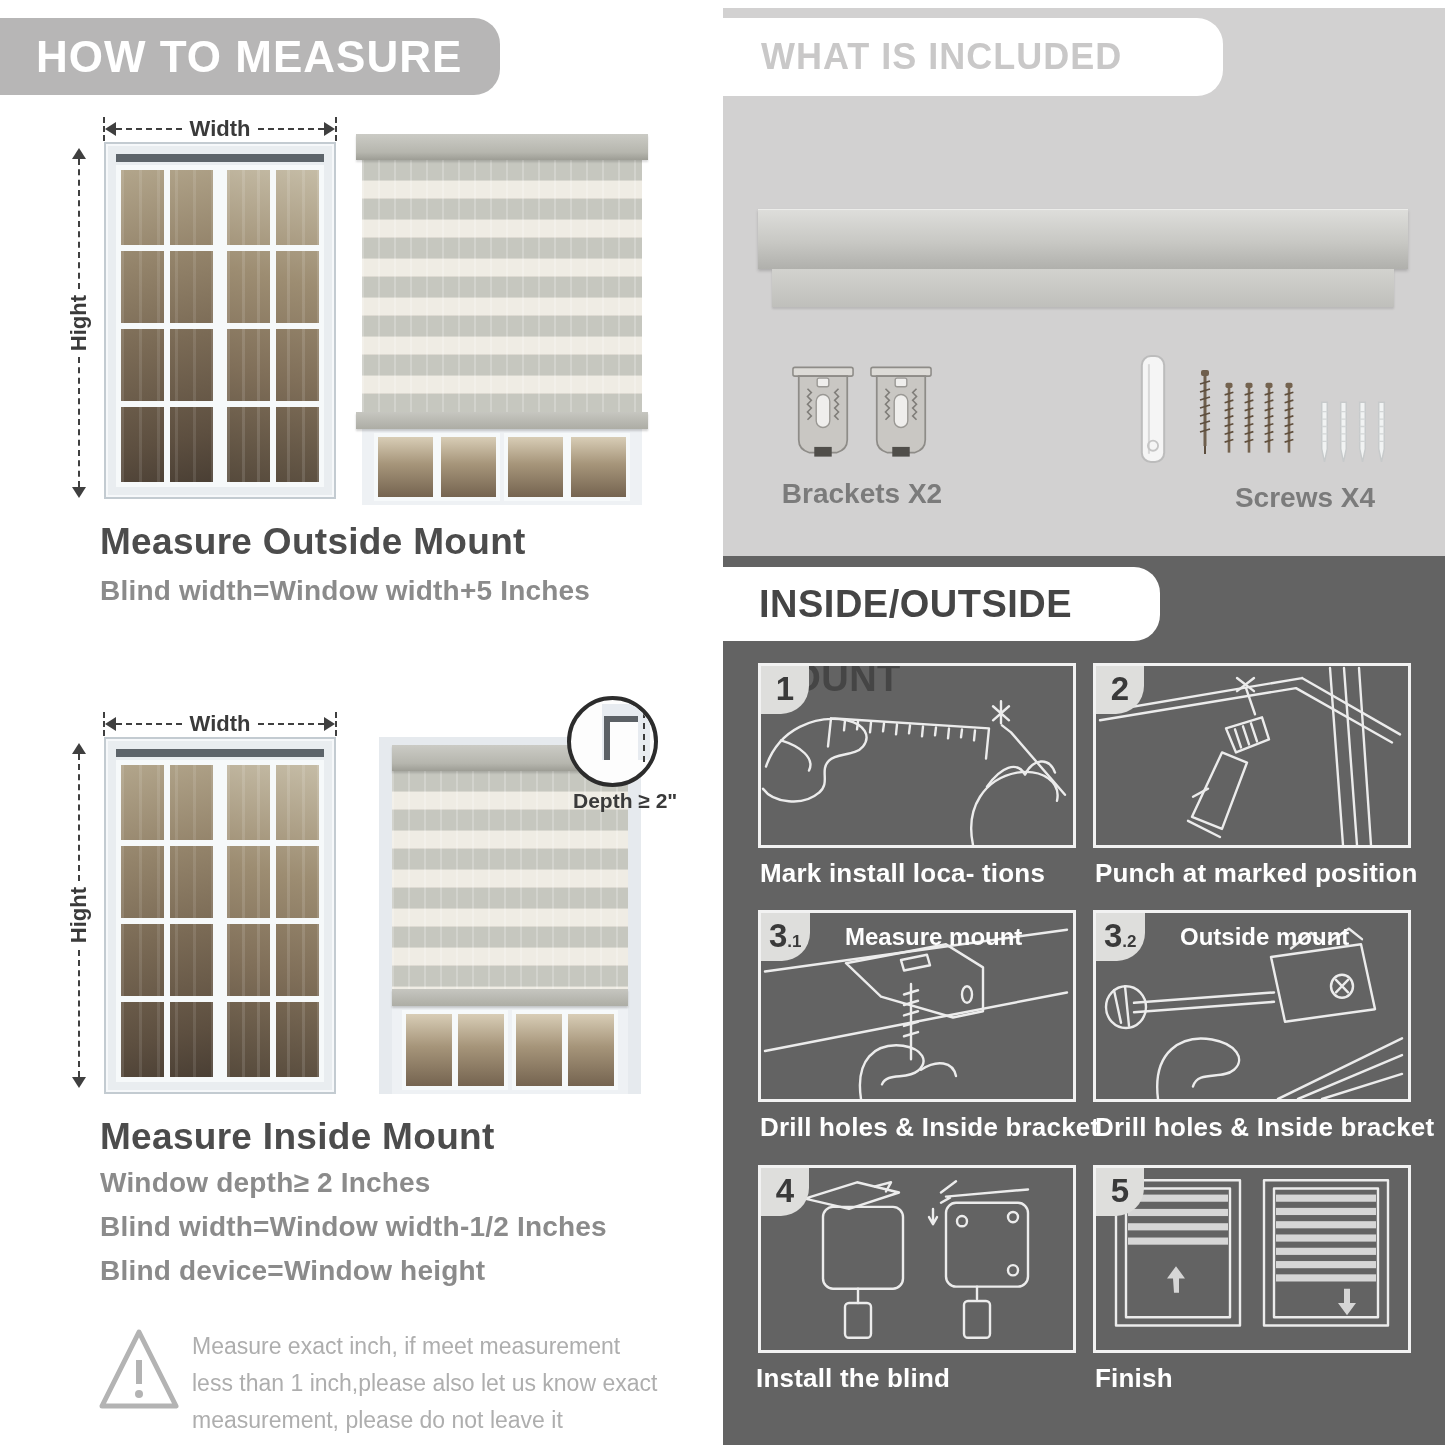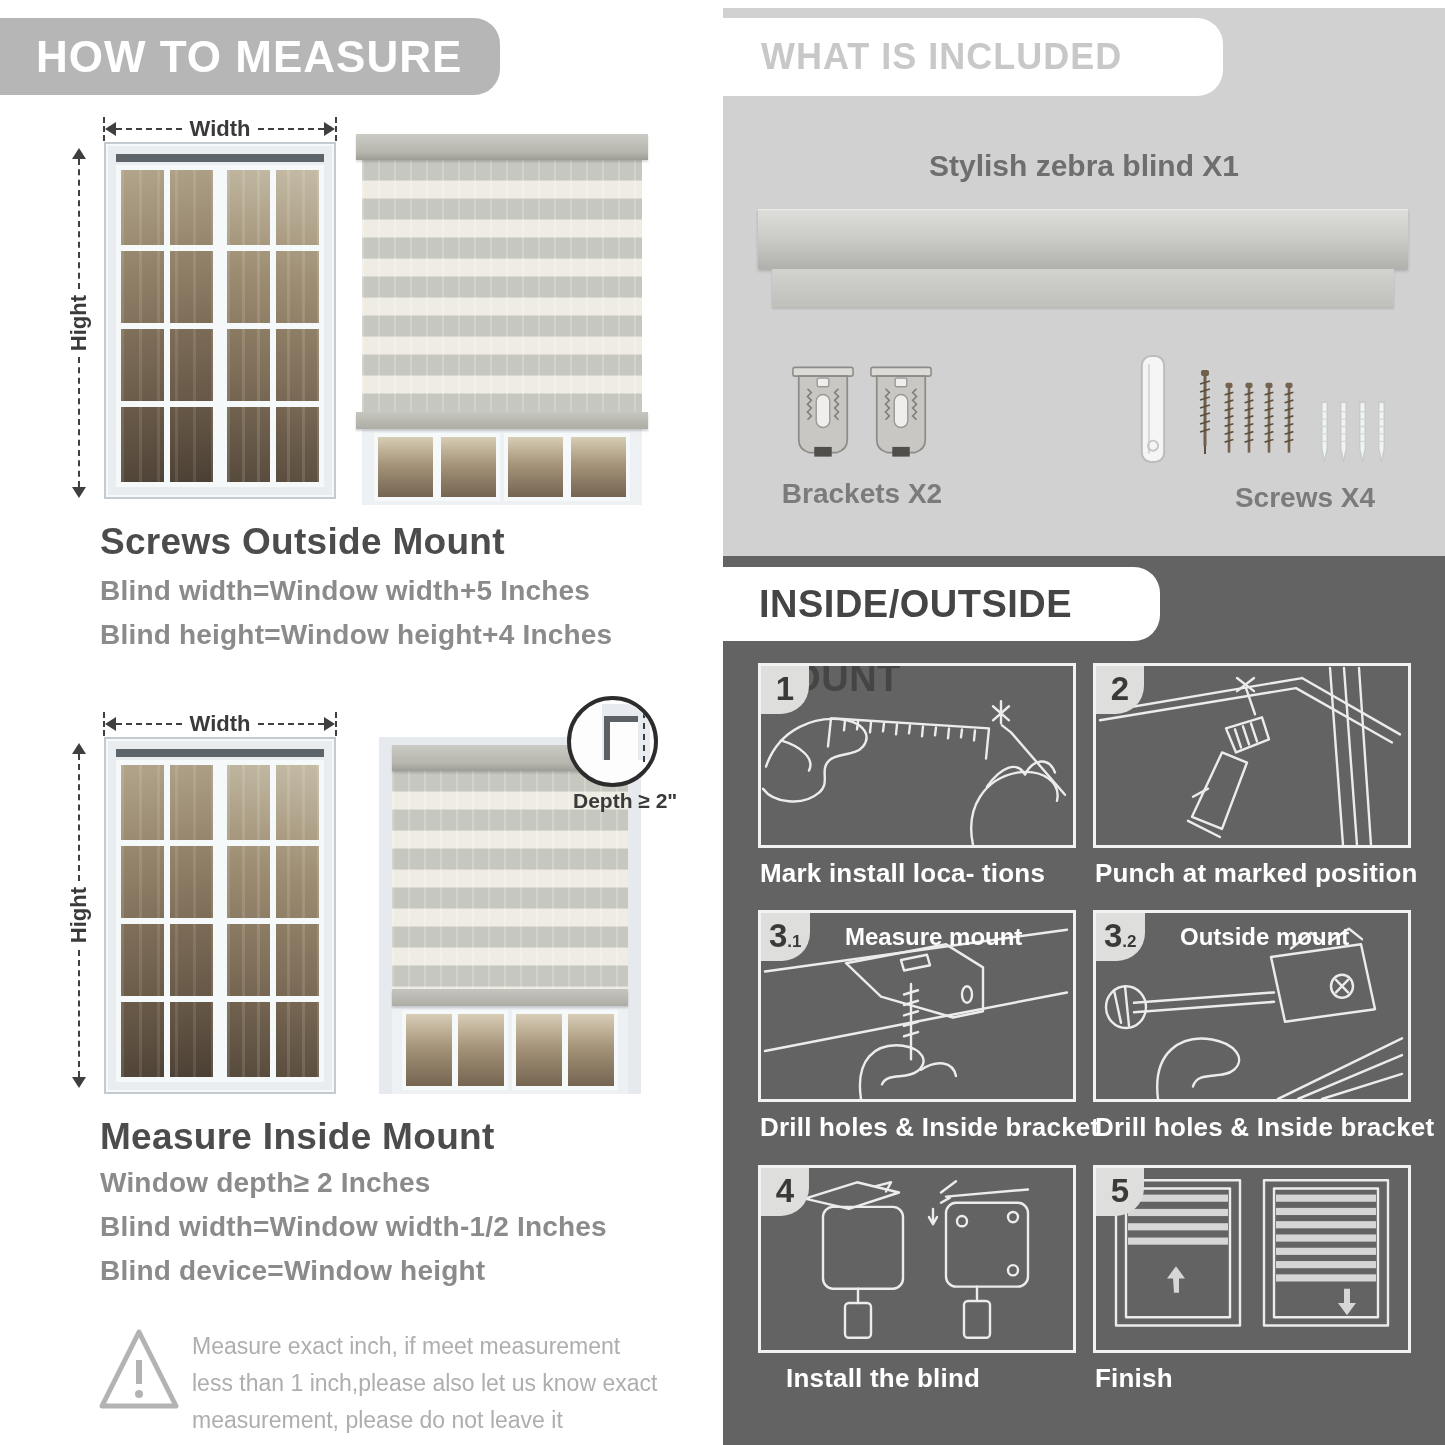--- a/index.html
+++ b/index.html
@@ -181,23 +181,22 @@
   <div class="abs blind" style="left:362px; top:126px; width:280px; height:371px;">
     <div class="cassette"></div>
     <div class="body" style="height:252px;"></div>
     <div class="rail"></div>
     <div class="wb" style="height:76px; padding:0 8px;">
       <div class="pane"></div>
       <div class="pane"></div>
     </div>
   </div>
 
-  <div class="abs h2-dark" style="left:100px; top:513px;">Screws Outside Mount</div>
+  <div class="abs h2-dark" style="left:100px; top:513px;">Measure Outside Mount</div>
   <div class="abs line-gray" style="left:100px; top:567px;">Blind width=Window width+5 Inches</div>
-  <div class="abs line-gray" style="left:100px; top:611px;">Blind height=Window height+4 Inches</div>
 
   <div class="abs h-arrow" style="left:103px; top:704px; width:234px;">
     <span class="end-tick"></span>
     <span class="tri l"></span>
     <span class="dash"></span>
     <span class="lbl">Width</span>
     <span class="dash"></span>
     <span class="tri r"></span>
     <span class="end-tick"></span>
   </div>
@@ -244,21 +243,20 @@
 
   <svg class="abs" style="left:96px; top:1316px;" width="86" height="92" viewBox="0 0 86 92">
     <path d="M43 8 L80 82 L6 82 Z" fill="none" stroke="#b3b3b3" stroke-width="5" stroke-linejoin="round"></path>
     <line x1="43" y1="36" x2="43" y2="60" stroke="#b3b3b3" stroke-width="6"></line>
     <circle cx="43" cy="70" r="4" fill="#b3b3b3"></circle>
   </svg>
   <div class="abs warn-text" style="left:192px; top:1320px; width:468px;">Measure exact inch, if meet measurement less than 1 inch,please also let us know exact measurement, please do not leave it</div>
 
   <div class="abs panel-light"></div>
   <div class="abs ribbon-white-l">WHAT IS INCLUDED</div>
-  <div class="abs product-title">Stylish zebra blind X1</div>
 
   <div class="abs rail-top"></div>
   <div class="abs rail-bottom"></div>
 
   <div class="abs item" style="left:752px; top:336px; width:220px;text-align:center;">
     <div class="icons">
       <svg width="64" height="100" viewBox="0 0 66 100">
         <rect x="2" y="4" width="62" height="9" rx="2" fill="#dddbd7" stroke="#8e8c88" stroke-width="1.6"></rect>
         <path d="M8 13 h50 v66 q0 10 -11 13 h-28 q-11 -3 -11 -13 Z" fill="#c9c7c3" stroke="#8e8c88" stroke-width="1.8"></path>
         <rect x="27" y="15" width="12" height="9" rx="2" fill="#efeeec" stroke="#9a9894" stroke-width="1.4"></rect>
@@ -440,21 +438,21 @@
           <circle cx="252" cy="100" r="5"></circle>
         <path d="M172 40 v13 m-4 -5 l4 7 l4 -7"></path>
         <path d="M216 116 l0 12"></path>
         <rect x="203" y="130" width="26" height="36" rx="4"></rect>
       </g>
     </svg>
     <div class="badge">
         <span class="n">4</span>
       </div>
   </div>
-  <div class="abs caption" style="left:786px; top:1355px;text-align:center;">Install the blind</div>
+  <div class="abs caption" style="left:756px; top:1355px;text-align:center;">Install the blind</div>
 
   <div class="abs cell" style="left:1093px; top:1157px; height:188px;">
     <svg viewBox="0 0 312 178" preserveAspectRatio="none">
       <g class="sketch">
         <rect x="20" y="12" width="124" height="142"></rect>
         <rect x="30" y="20" width="104" height="126"></rect>
       </g>
       <g class="sketch-fill">
         <rect x="32" y="26" width="100" height="7"></rect>
         <rect x="32" y="40" width="100" height="7"></rect>

